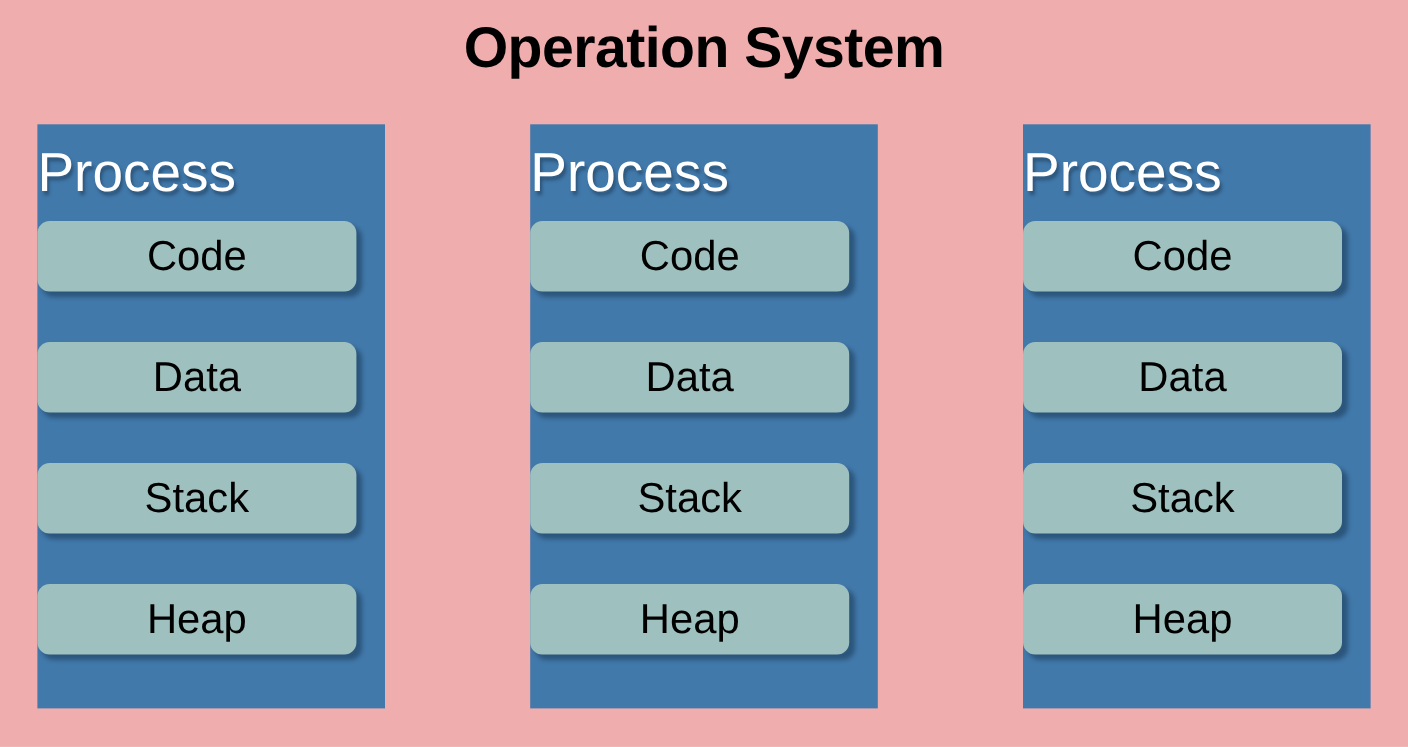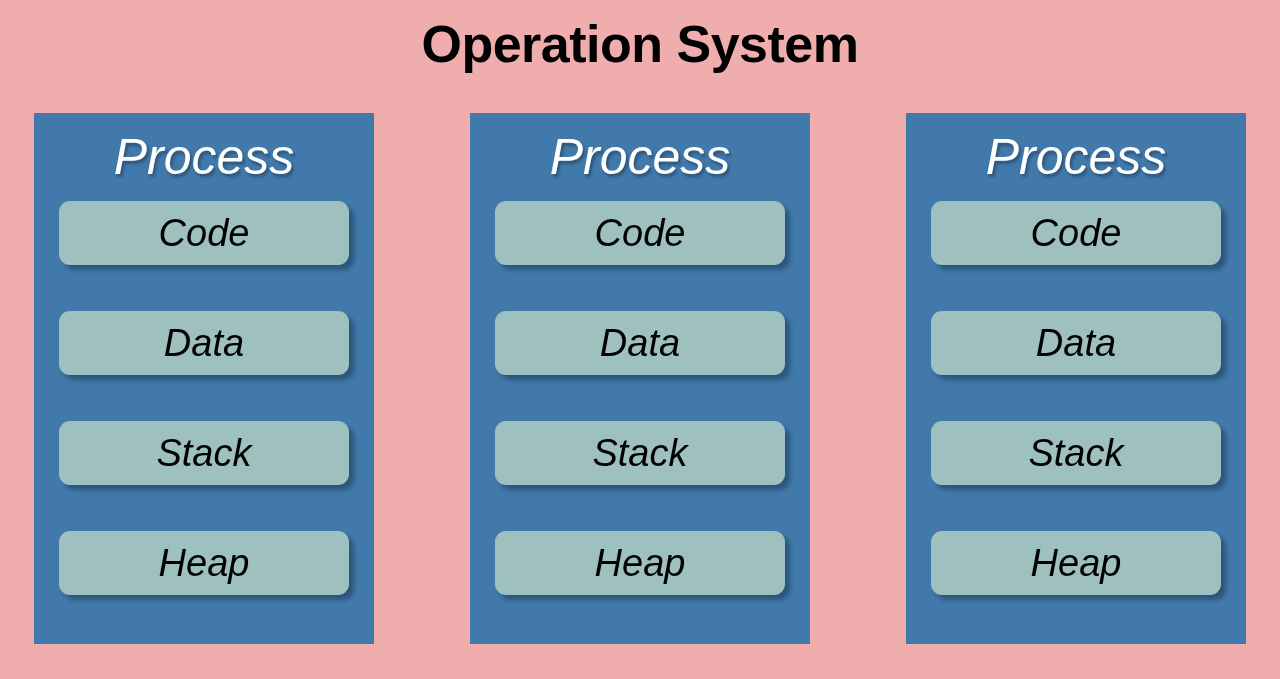--- a/index.html
+++ b/index.html
@@ -43,29 +43,27 @@
     top: 113px;
     width: 1212px;
     height: 531px;
     display: flex;
     flex-direction: row;
     justify-content: space-between;
     align-items: stretch;
   }
 
   .process-box {
-    width: 340px;
+    width: 316px;
     height: 531px;
     background: #4179ab;
     box-sizing: border-box;
     display: flex;
     flex-direction: column;
-    align-items: center;
     padding: 0;
-    font-style: italic;
   }
 
   .process-title {
     margin-top: 16px;
     margin-bottom: 0;
     font-size: 50px;
     font-weight: 400;
     color: #ffffff;
     text-shadow: 2px 3px 3px rgba(20, 40, 60, 0.45);
     line-height: 1.15;

